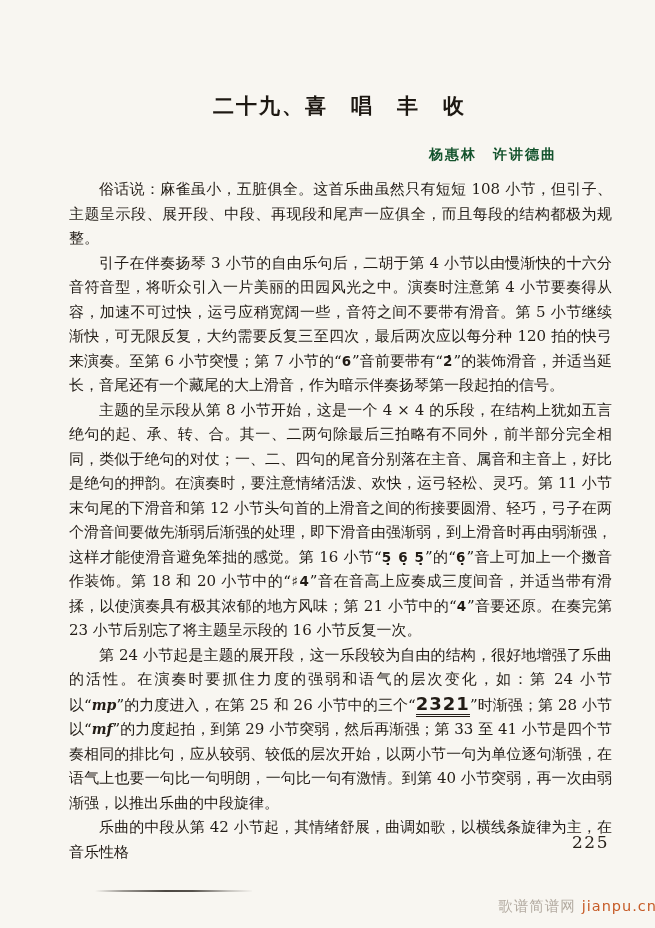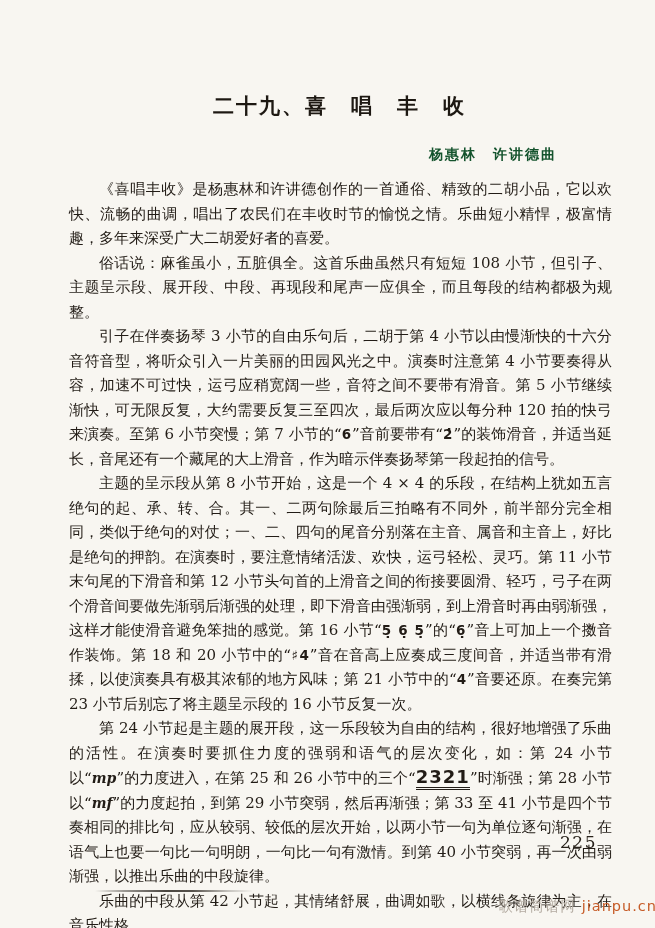--- a/index.html
+++ b/index.html
@@ -67,21 +67,21 @@
     font-family: "DejaVu Sans", "Liberation Sans", sans-serif;
     font-weight: 700;
     font-size: 18px;
     letter-spacing: 1px;
     border-bottom: 3px double #221c16;
     white-space: nowrap;
   }
   .page-number {
     position: absolute;
     top: 832px;
-    left: 560px;
+    left: 572px;
     font-size: 17px;
     letter-spacing: 1.5px;
     color: #27211a;
   }
   .footer-rule {
     position: absolute;
     top: 890px;
     left: 95px;
     width: 157px;
     height: 2px;
@@ -112,21 +112,20 @@
 </head>
 <body>
 
 <div class="page">
 
   <h1 class="title">二十九、喜　唱　丰　收</h1>
 
   <div class="byline">杨惠林　许讲德曲</div>
 
   <div class="body-text">
-      <p class="para"><span class="seg-n">《喜唱丰收》是杨惠林和许讲德创作的一首通俗、精致的二胡小品，它以欢快、流畅的曲调，唱出了农民们在丰收时节的愉悦之情。乐曲短小精悍，极富情趣，多年来深受广大二胡爱好者的喜爱。</span></p>
       <p class="para"><span class="seg-n">俗话说：麻雀虽小，五脏俱全。这首乐曲虽然只有短短 108 小节，但引子、主题呈示段、展开段、中段、再现段和尾声一应俱全，而且每段的结构都极为规整。</span></p>
       <p class="para"><span class="seg-n">引子在伴奏扬琴 3 小节的自由乐句后，二胡于第 4 小节以由慢渐快的十六分音符音型，将听众引入一片美丽的田园风光之中。演奏时注意第 4 小节要奏得从容，加速不可过快，运弓应稍宽阔一些，音符之间不要带有滑音。第 5 小节继续渐快，可无限反复，大约需要反复三至四次，最后两次应以每分种 120 拍的快弓来演奏。至第 6 小节突慢；第 7 小节的“</span><span class="seg-m">6</span><span class="seg-n">”音前要带有“</span><span class="seg-m">2̇</span><span class="seg-n">”的装饰滑音，并适当延长，音尾还有一个藏尾的大上滑音，作为暗示伴奏扬琴第一段起拍的信号。</span></p>
       <p class="para"><span class="seg-n">主题的呈示段从第 8 小节开始，这是一个 4 × 4 的乐段，在结构上犹如五言绝句的起、承、转、合。其一、二两句除最后三拍略有不同外，前半部分完全相同，类似于绝句的对仗；一、二、四句的尾音分别落在主音、属音和主音上，好比是绝句的押韵。在演奏时，要注意情绪活泼、欢快，运弓轻松、灵巧。第 11 小节末句尾的下滑音和第 12 小节头句首的上滑音之间的衔接要圆滑、轻巧，弓子在两个滑音间要做先渐弱后渐强的处理，即下滑音由强渐弱，到上滑音时再由弱渐强，这样才能使滑音避免笨拙的感觉。第 16 小节“</span><span class="seg-m">5̣ 6̣ 5̣</span><span class="seg-n">”的“</span><span class="seg-m">6̣</span><span class="seg-n">”音上可加上一个擞音作装饰。第 18 和 20 小节中的“</span><span class="seg-m">♯4</span><span class="seg-n">”音在音高上应奏成三度间音，并适当带有滑揉，以使演奏具有极其浓郁的地方风味；第 21 小节中的“</span><span class="seg-m">4</span><span class="seg-n">”音要还原。在奏完第 23 小节后别忘了将主题呈示段的 16 小节反复一次。</span></p>
       <p class="para"><span class="seg-n">第 24 小节起是主题的展开段，这一乐段较为自由的结构，很好地增强了乐曲的活性。在演奏时要抓住力度的强弱和语气的层次变化，如：第 24 小节以“</span><span class="seg-i">mp</span><span class="seg-n">”的力度进入，在第 25 和 26 小节中的三个“</span><span class="seg-d2">2321</span><span class="seg-n">”时渐强；第 28 小节以“</span><span class="seg-i">mf</span><span class="seg-n">”的力度起拍，到第 29 小节突弱，然后再渐强；第 33 至 41 小节是四个节奏相同的排比句，应从较弱、较低的层次开始，以两小节一句为单位逐句渐强，在语气上也要一句比一句明朗，一句比一句有激情。到第 40 小节突弱，再一次由弱渐强，以推出乐曲的中段旋律。</span></p>
       <p class="para"><span class="seg-n">乐曲的中段从第 42 小节起，其情绪舒展，曲调如歌，以横线条旋律为主，在音乐性格</span></p>
     </div>
 
   <div class="page-number">225</div>
 
   <div class="footer-rule"></div>

